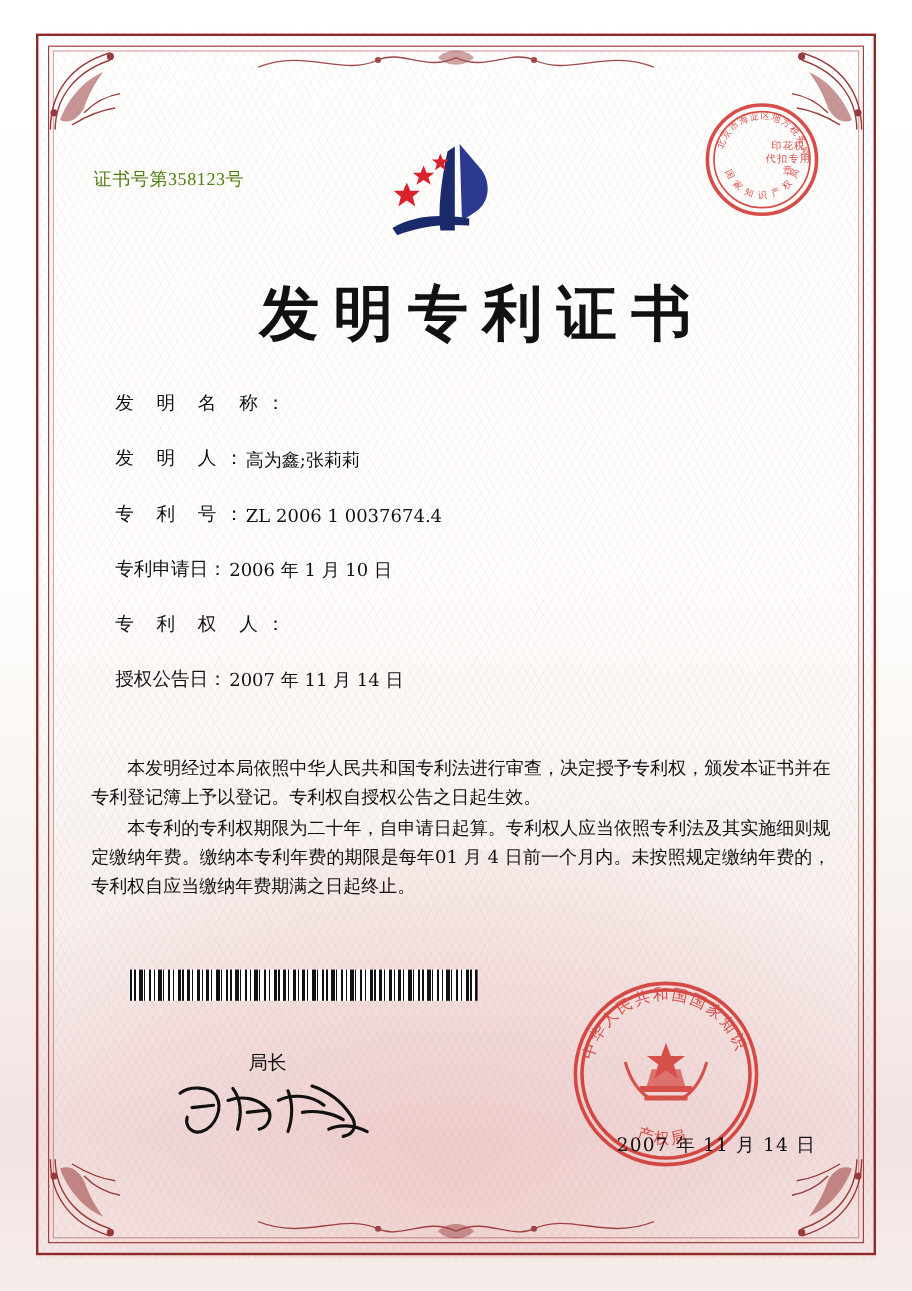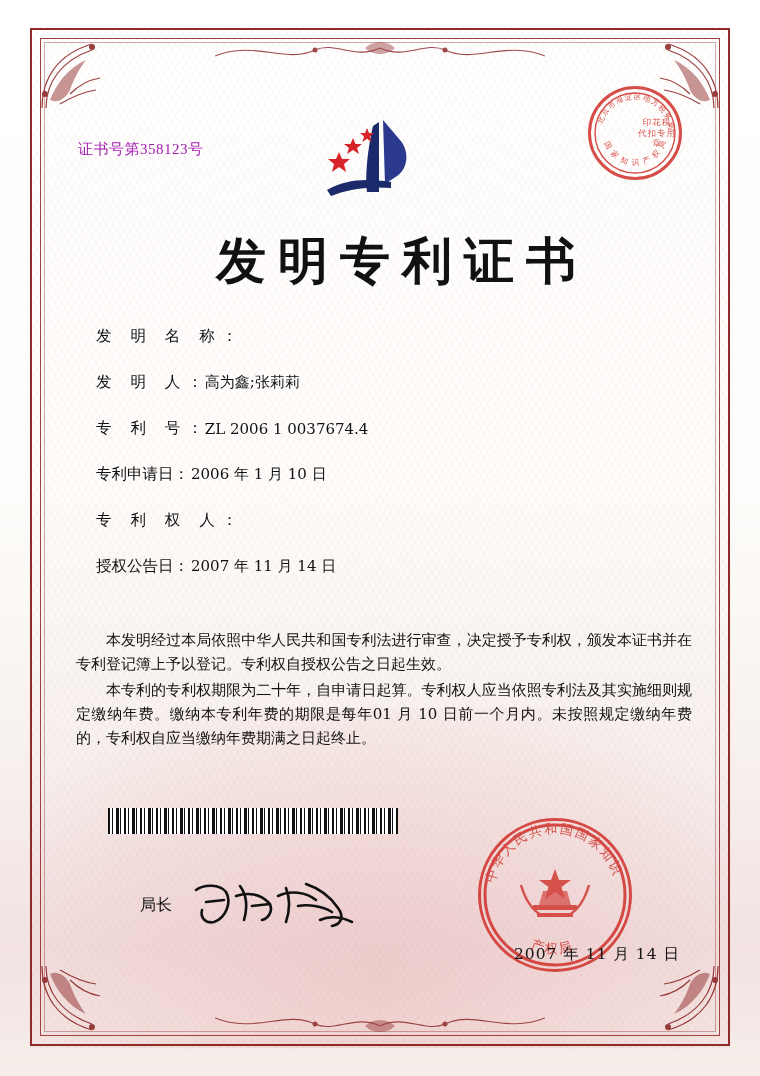--- a/index.html
+++ b/index.html
@@ -87,21 +87,21 @@
     height: 30px;
     color: #8e2a2a;
     opacity: 0.85;
   }
   .top-flourish svg, .bottom-flourish svg { display:block; width:100%; height:100%; }
   .cert-number {
     position: absolute;
     left: 78px;
     top: 140px;
     font-size: 15px;
-    color: #a21caf;
+    color: #4d7c0f;
     letter-spacing: 0.5px;
     font-family: "Liberation Serif", "DejaVu Serif", serif;
   }
   
   .logo {
     position: absolute;
     left: 50%;
     transform: translateX(-50%);
     top: 112px;
     width: 150px;
@@ -126,21 +126,21 @@
 
   
   .fields {
     position: absolute;
     left: 96px;
     right: 80px;
     top: 326px;
   }
   .field-row {
     display: flex;
-    align-items: center;
+    align-items: flex-end;
     margin-bottom: 25px;
     font-size: 15.5px;
     color: #111;
   }
   .field-label {
     white-space: nowrap;
     font-family: "DejaVu Serif", "Liberation Serif", serif;
   }
   .field-label.spaced {
     letter-spacing: 7px;
@@ -190,20 +190,21 @@
     );
   }
 
   
   .sig-row {
     position: absolute;
     left: 140px;
     top: 876px;
     display: flex;
     align-items: center;
+    flex-direction: column;
   }
   .sig-label {
     font-size: 16px;
     color: #111;
     margin-right: 14px;
     font-family: "DejaVu Serif", "Liberation Serif", serif;
   }
   .signature {
     width: 180px;
     height: 58px;
@@ -409,21 +410,21 @@
     </div>
     <div class="field-row">
       <span class="field-label">授权公告日</span>
       <span class="field-colon">：</span>
       <span class="field-value">2007 年 11 月 14 日</span>
     </div>
   </div>
 
   <div class="paras">
     <p>本发明经过本局依照中华人民共和国专利法进行审查，决定授予专利权，颁发本证书并在专利登记簿上予以登记。专利权自授权公告之日起生效。</p>
-    <p>本专利的专利权期限为二十年，自申请日起算。专利权人应当依照专利法及其实施细则规定缴纳年费。缴纳本专利年费的期限是每年01 月 10 日前一个月内。未按照规定缴纳年费的，专利权自应当缴纳年费期满之日起终止。</p>
+    <p>本专利的专利权期限为二十年，自申请日起算。专利权人应当依照专利法及其实施细则规定缴纳年费。缴纳本专利年费的期限是每年01 月 4 日前一个月内。未按照规定缴纳年费的，专利权自应当缴纳年费期满之日起终止。</p>
   </div>
 
   <div class="barcode"></div>
 
   <div class="sig-row">
     <span class="sig-label">局长</span>
     <span class="signature">
       <svg viewBox="0 0 180 58" fill="none" stroke="#111" stroke-width="2.6" stroke-linecap="round">
         <path d="M10 14 C18 8 34 8 40 16 C46 26 40 42 28 46 C20 48 14 42 16 34"></path>
         <path d="M20 26 L38 24"></path>

